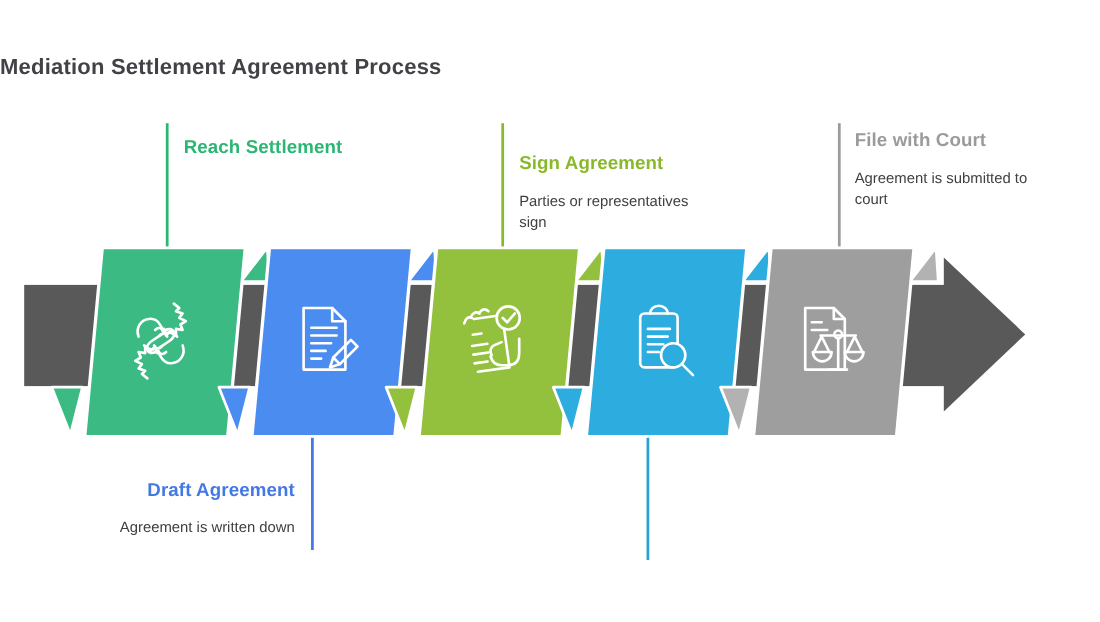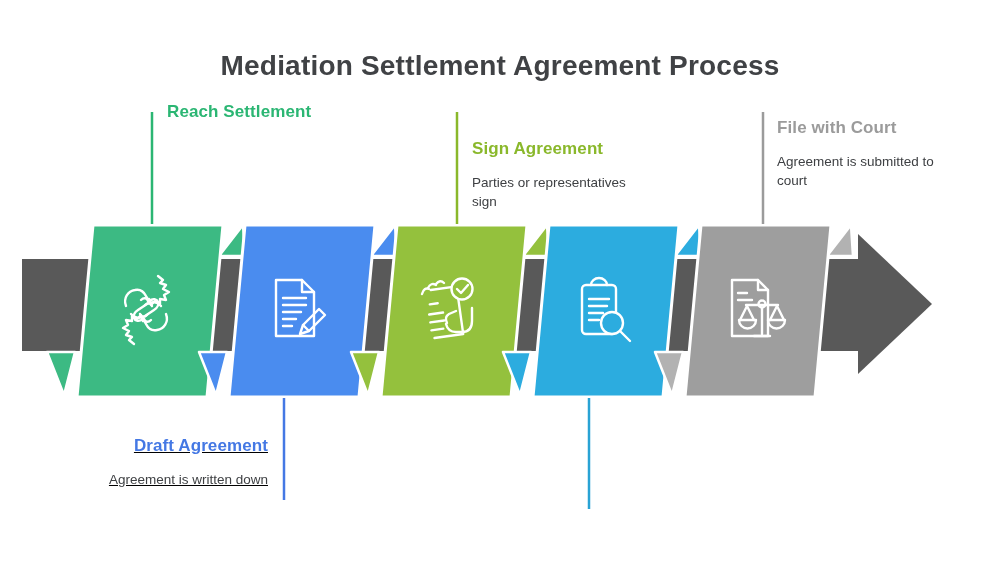--- a/index.html
+++ b/index.html
@@ -6,28 +6,27 @@
   .canvas{
     position:relative;
     width:1000px;height:565px;
     margin:0 auto;
     background:#ffffff;
     font-family:"Liberation Sans","DejaVu Sans",sans-serif;
     overflow:hidden;
   }
   .page-title{
     position:absolute;left:0;top:50px;width:1000px;
-    text-align:center;
-    font-size:28px;font-weight:700;color:#404245;
+    font-size:20px;font-weight:700;color:#404245;
     letter-spacing:.2px;
     margin:0;
   }
   .diagram-svg{position:absolute;left:0;top:0;}
   .step-label{position:absolute;}
-  .step-label.align-right{text-align:right;text-decoration:underline;}
+  .step-label.align-right{text-align:right;}
   .step-title{
     font-size:17px;font-weight:700;margin:0 0 15px 0;letter-spacing:.1px;
   }
   .step-desc{
     font-size:13.5px;color:#3e4043;line-height:1.38;margin:0;
   }
   .card-shape{stroke:#ffffff;stroke-width:3;stroke-linejoin:round;}
   .fold-shape{stroke:#ffffff;stroke-width:2.5;stroke-linejoin:round;}
   .icon-stroke{fill:none;stroke:#ffffff;stroke-width:2.4;stroke-linecap:round;stroke-linejoin:round;}
   .connector{stroke-width:2.5;}
@@ -116,21 +115,21 @@
       </g>
     </g>
 
     <line class="connector" x1="152" y1="112" x2="152" y2="224" stroke="#2bb673"></line>
     <line class="connector" x1="284" y1="398" x2="284" y2="500" stroke="#4478e4"></line>
     <line class="connector" x1="457" y1="112" x2="457" y2="224" stroke="#8ab82b"></line>
     <line class="connector" x1="589" y1="398" x2="589" y2="509" stroke="#29a3d4"></line>
     <line class="connector" x1="763" y1="112" x2="763" y2="224" stroke="#9b9b9b"></line>
   </svg>
 
-  <div class="step-label" style="left:167px;top:102px;width:168px">
+  <div class="step-label" style="left:167px;top:124px;width:168px">
     <p class="step-title" style="color: rgb(43, 182, 115);">Reach Settlement</p>
   </div>
 
   <div class="step-label align-right" style="right:732px;top:436px;width:230px">
     <p class="step-title" style="color: rgb(68, 120, 228);">Draft Agreement</p>
     <p class="step-desc">Agreement is written down</p>
   </div>
 
   <div class="step-label" style="left:472px;top:118px;width:182px">
     <p class="step-title" style="color: rgb(138, 184, 43); margin-top: 21px;">Sign Agreement</p>

